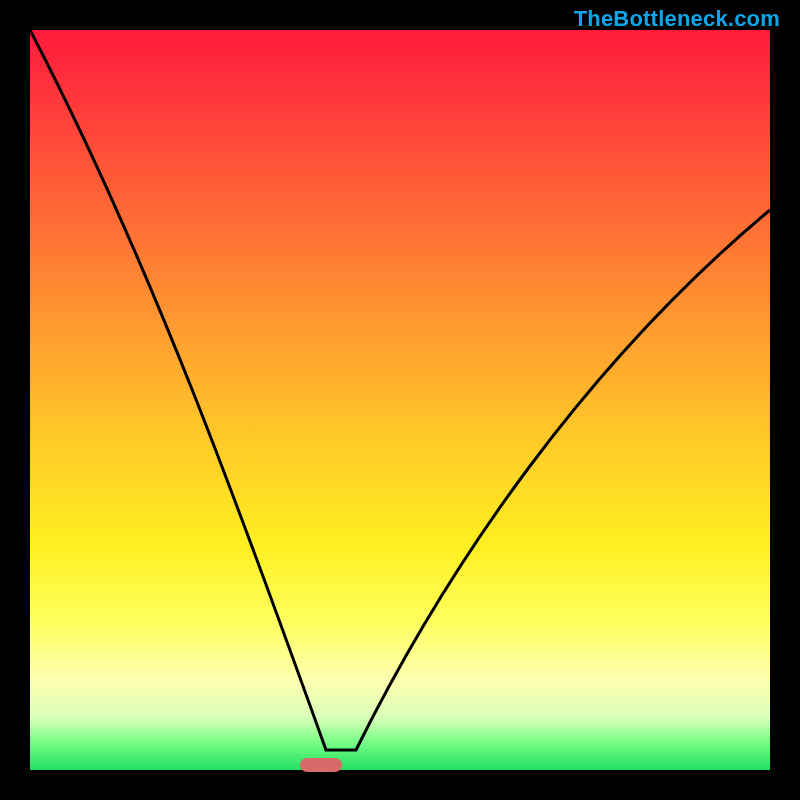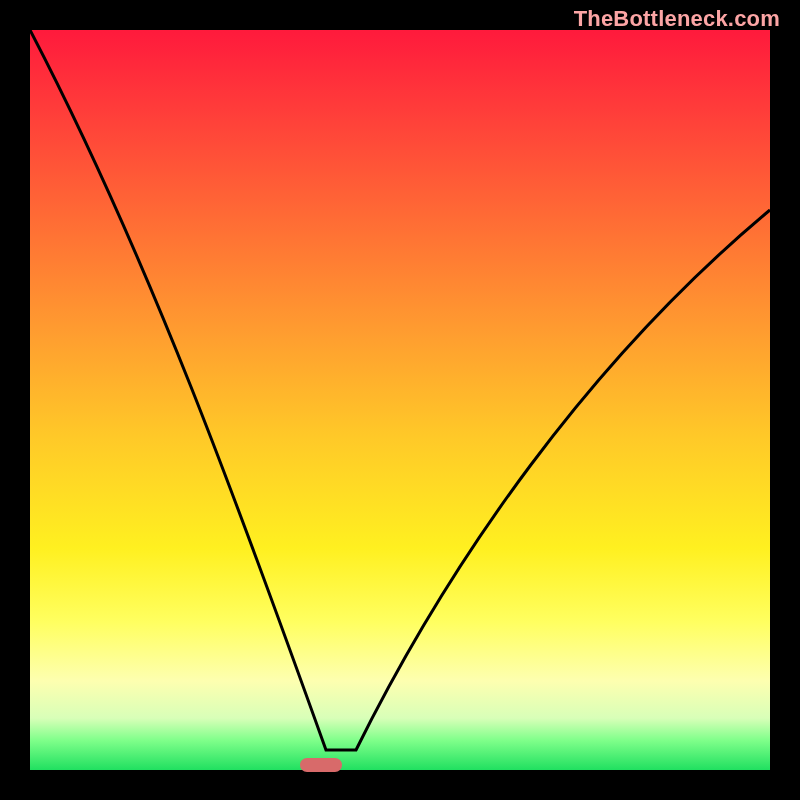--- a/index.html
+++ b/index.html
@@ -36,21 +36,21 @@
       #7fff8a 96%,
       #20e060 100%
     );
   }
   .watermark {
     position: absolute;
     top: 6px;
     right: 20px;
     font-size: 22px;
     font-weight: 600;
-    color: #fca5a5;
+    color: #0ea5e9;
     letter-spacing: 0.2px;
   }
   .marker {
     position: absolute;
     width: 42px;
     height: 14px;
     border-radius: 7px;
     background: #d86a6a;
     bottom: 28px;
     left: 300px;

